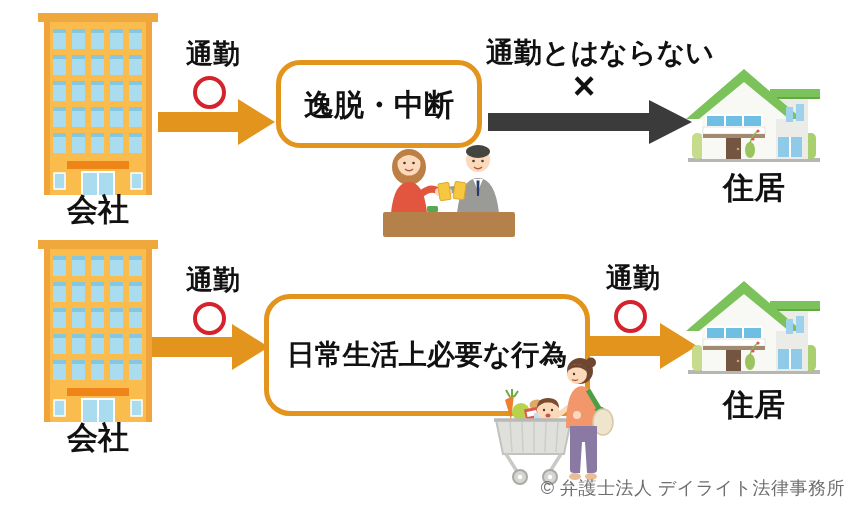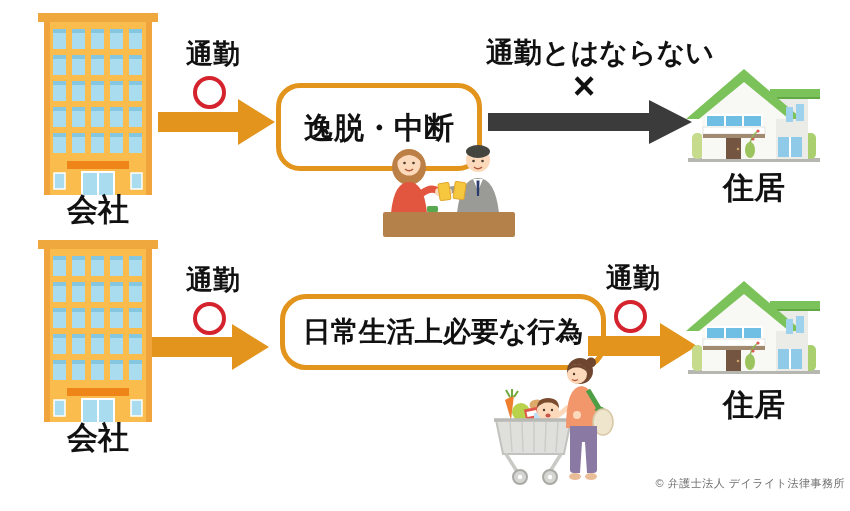--- a/index.html
+++ b/index.html
@@ -17,21 +17,21 @@
     border:4px solid var(--mark-red,#D5232E);background:transparent;
   }
   .flow-box{
     box-sizing:border-box;background:#ffffff;
     border:5px solid var(--accent-orange,#E2941C);
     display:flex;align-items:center;justify-content:center;
   }
   .fill-orange{fill:var(--accent-orange,#E2941C);}
   .fill-dark{fill:var(--arrow-dark,#3B3B3B);}
   .copyright{
-    color:var(--copyright-gray,#6E6E6E);font-size:11px;text-align:right;
+    color:var(--copyright-gray,#6E6E6E);font-size:18px;text-align:right;
     letter-spacing:.5px;white-space:nowrap;
   }
   .defs{position:absolute;width:0;height:0;}
 </style>
 </head>
 <body>
 
 <div class="canvas">
 
   <svg class="defs" aria-hidden="true">
@@ -171,21 +171,21 @@
 
   <section>
     <svg class="abs" style="left:37px;top:13px" width="122" height="182" viewBox="0 0 122 182">
         <use href="#bldg"></use>
       </svg>
     <div class="abs jp-label" style="left:37px;top:193px;width:122px;font-size:31px">会社</div>
 
     <div class="abs jp-label" style="left:178px;top:40px;width:70px;font-size:27px">通勤</div>
     <div class="abs ring" style="left:193px;top:76px"></div>
 
-    <div class="abs flow-box" style="left:276px;top:83px;width:206px;height:88px;border-radius:24px">
+    <div class="abs flow-box" style="left:276px;top:60px;width:206px;height:88px;border-radius:24px">
       <span class="jp-label" style="font-size:30px">逸脱・中断</span>
     </div>
 
     <svg class="abs" style="left:158px;top:99px" width="118" height="46" viewBox="0 0 118 46">
       <polygon class="fill-orange" points="0,13 80,13 80,0 117,23 80,46 80,33 0,33"></polygon>
     </svg>
 
     <div class="abs jp-label" style="left:480px;top:38px;width:240px;font-size:28px">通勤とはならない</div>
     <div class="abs jp-label" style="left:564px;top:66px;width:40px;font-size:38px">×</div>
 
@@ -205,21 +205,21 @@
 
   <section>
     <svg class="abs" style="left:37px;top:240px" width="122" height="182" viewBox="0 0 122 182">
         <use href="#bldg"></use>
       </svg>
     <div class="abs jp-label" style="left:37px;top:421px;width:122px;font-size:31px">会社</div>
 
     <div class="abs jp-label" style="left:178px;top:266px;width:70px;font-size:27px">通勤</div>
     <div class="abs ring" style="left:193px;top:302px"></div>
 
-    <div class="abs flow-box" style="left:280px;top:294px;width:326px;height:76px;border-radius:26px">
+    <div class="abs flow-box" style="left:264px;top:294px;width:326px;height:122px;border-radius:26px">
       <span class="jp-label" style="font-size:28px">日常生活上必要な行為</span>
     </div>
 
     <svg class="abs" style="left:152px;top:324px" width="118" height="46" viewBox="0 0 118 46">
       <polygon class="fill-orange" points="0,13 80,13 80,0 117,23 80,46 80,33 0,33"></polygon>
     </svg>
 
     <div class="abs jp-label" style="left:598px;top:264px;width:70px;font-size:27px">通勤</div>
     <div class="abs ring" style="left:614px;top:300px"></div>
 

